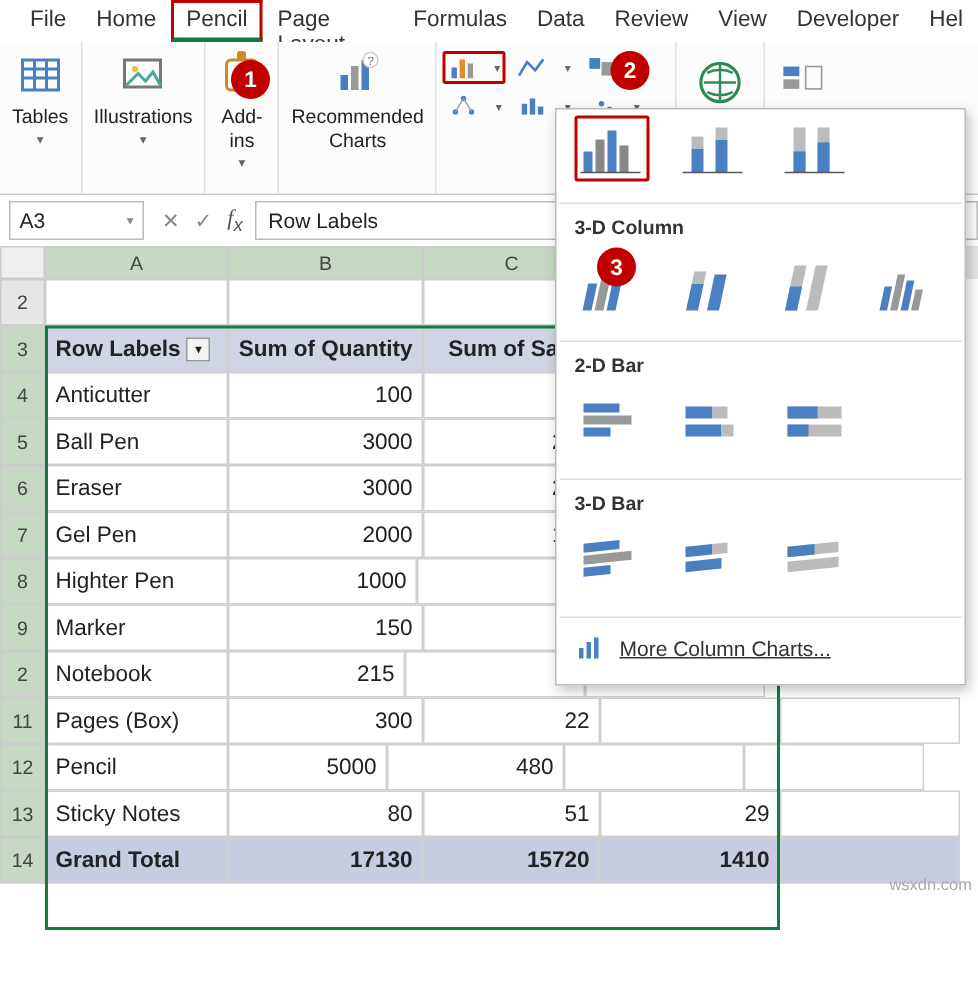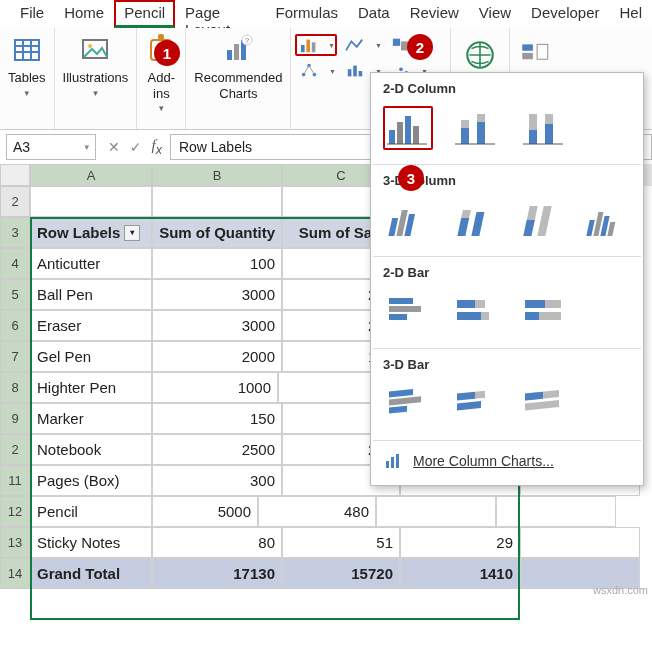--- a/index.html
+++ b/index.html
@@ -288,21 +288,20 @@
         <div class="rn">9</div>
         <div class="cell " style="width: 122px;">Marker</div>
         <div class="cell num " style="width: 130px;">150</div>
         <div class="cell num " style="width: 118px;">1</div>
         <div class="cell num " style="width: 120px;"></div>
         <div class="cell num " style="width: 120px;"></div>
       </div>
       <div class="row sel">
         <div class="rn">2</div>
         <div class="cell " style="width: 122px;">Notebook</div>
-        <div class="cell num " style="width: 130px;">2500</div>
         <div class="cell num " style="width: 118px;">215</div>
         <div class="cell num " style="width: 120px;"></div>
         <div class="cell num " style="width: 120px;"></div>
       </div>
       <div class="row sel">
         <div class="rn">11</div>
         <div class="cell " style="width: 122px;">Pages (Box)</div>
         <div class="cell num " style="width: 130px;">300</div>
         <div class="cell num " style="width: 118px;">22</div>
         <div class="cell num " style="width: 120px;"></div>
@@ -330,21 +329,20 @@
         <div class="cell num totcell" style="width: 130px;">17130</div>
         <div class="cell num totcell" style="width: 118px;">15720</div>
         <div class="cell num totcell" style="width: 120px;">1410</div>
         <div class="cell num totcell" style="width: 120px;"></div>
       </div>
     </div>
   <div class="sel-overlay" style="left:30px; top:53px; width:490px; height:403px"></div>
 </div>
 
 <div class="gallery">
-  <div class="gal-sec-title">2-D Column</div>
   <div class="gal-row">
     <div class="gal-item hl">
       <svg width="46" height="40" viewBox="0 0 46 40">
           <rect x="4" y="22" width="6" height="14" fill="#4a7fc1"></rect>
           <rect x="12" y="14" width="6" height="22" fill="#888"></rect>
           <rect x="20" y="8" width="6" height="28" fill="#4a7fc1"></rect>
           <rect x="28" y="18" width="6" height="18" fill="#888"></rect>
           <line x1="2" y1="36" x2="42" y2="36" stroke="#555"></line>
         </svg>
     </div>

